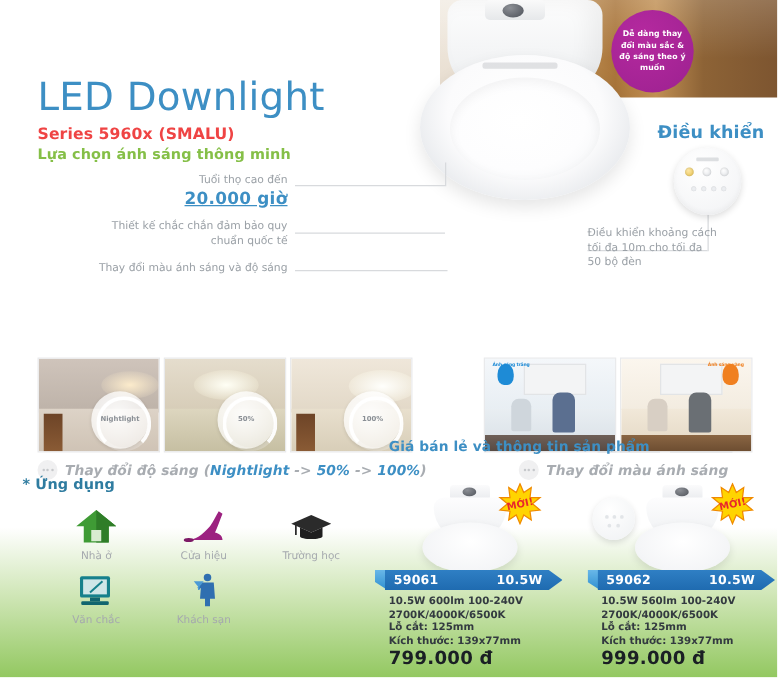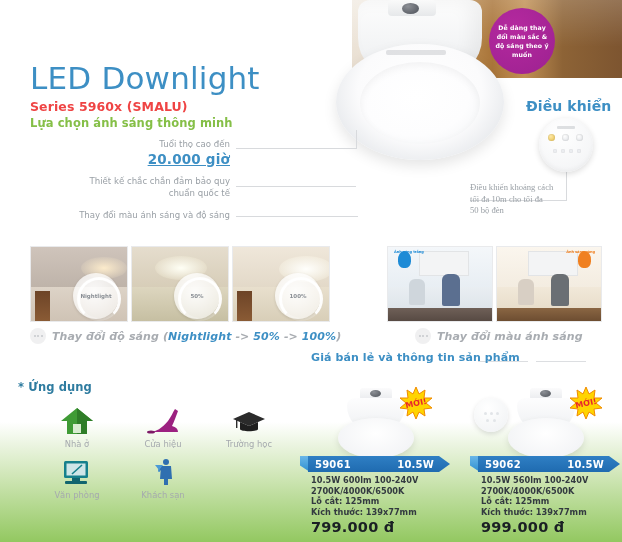--- a/index.html
+++ b/index.html
@@ -104,25 +104,25 @@
   .rb-b{left:23px;}
   .rb-c{left:37px;}
   .rb-small{width:4px;height:4px;top:31px;background:#eceef1;box-shadow:inset 0 0 1px rgba(0,0,0,.18);}
   .rs1{left:14px;} .rs2{left:22px;} .rs3{left:30px;} .rs4{left:38px;}
   .r-brand{position:absolute;left:18px;top:8px;width:18px;height:3px;border-radius:1px;background:rgba(150,155,162,.3);}
   .l4{left:470px;top:200px;width:96px;}
   .lv2{left:566px;top:172px;height:29px;}
 
   .feat-right{
     position:absolute;left:470px;top:182px;width:140px;z-index:6;
-    color:#9aa0a6;font-size:8.6px;line-height:11.5px;text-align:left;font-family:Liberation Serif, serif;
-  }
-
-  
-  .strip{position:absolute;z-index:6;}
+    color:#9aa0a6;font-size:8.6px;line-height:11.5px;text-align:left;
+  }
+
+  
+  .strip{position:absolute;z-index:6;margin-top:40px;}
   .strip-imgs{display:flex;gap:3px;}
   .ph{width:96px;height:74px;position:relative;overflow:hidden;border:1px solid #e9eaec;}
   .ph-ceiling{position:absolute;left:0;top:0;width:100%;height:58%;}
   .ph-wall{position:absolute;left:0;bottom:0;width:100%;height:46%;}
   .ph-door{position:absolute;left:4%;bottom:0;width:16%;height:40%;background:linear-gradient(to bottom,#6d4427,#8a5b35);}
   .ph-lamp{position:absolute;border-radius:50%;}
   .ph-dial{
     position:absolute;right:8px;bottom:2px;width:46px;height:46px;border-radius:50%;
     background:radial-gradient(circle at 45% 40%,rgba(255,255,255,.92),rgba(255,255,255,.55));
     box-shadow:0 1px 3px rgba(0,0,0,.12);
@@ -424,21 +424,21 @@
       <div class="app">
         <div class="app-ico">
           <svg width="34" height="30" viewBox="0 0 34 30">
             <rect x="4" y="4" width="24" height="17" rx="1.5" fill="#16808c"></rect>
             <rect x="6.5" y="6.5" width="19" height="12" fill="#cfe6e8"></rect>
             <path d="M12 17 L22 8" stroke="#16808c" stroke-width="1.6" fill="none"></path>
             <rect x="12" y="21" width="8" height="3" fill="#11656f"></rect>
             <rect x="5" y="24" width="22" height="3" rx="1" fill="#11656f"></rect>
           </svg>
         </div>
-        <div class="app-lbl">Văn phòng</div>
+        <div class="app-lbl">Văn chắc</div>
       </div>
       <div class="app">
         <div class="app-ico">
           <svg width="34" height="30" viewBox="0 0 34 30">
             <circle cx="20" cy="5" r="3" fill="#2f6fb0"></circle>
             <path d="M15 9 L25 9 L26 22 L22 22 L22 28 L18 28 L18 22 L14 22 Z" fill="#2f6fb0"></path>
             <path d="M15 10 L12 13 L13 15 L16 12 Z" fill="#2f6fb0"></path>
             <path d="M9 8 L17 8 L13 13 Z" fill="#4b9ad6"></path>
             <rect x="12.4" y="12" width="1.2" height="3" fill="#4b9ad6"></rect>
           </svg>

